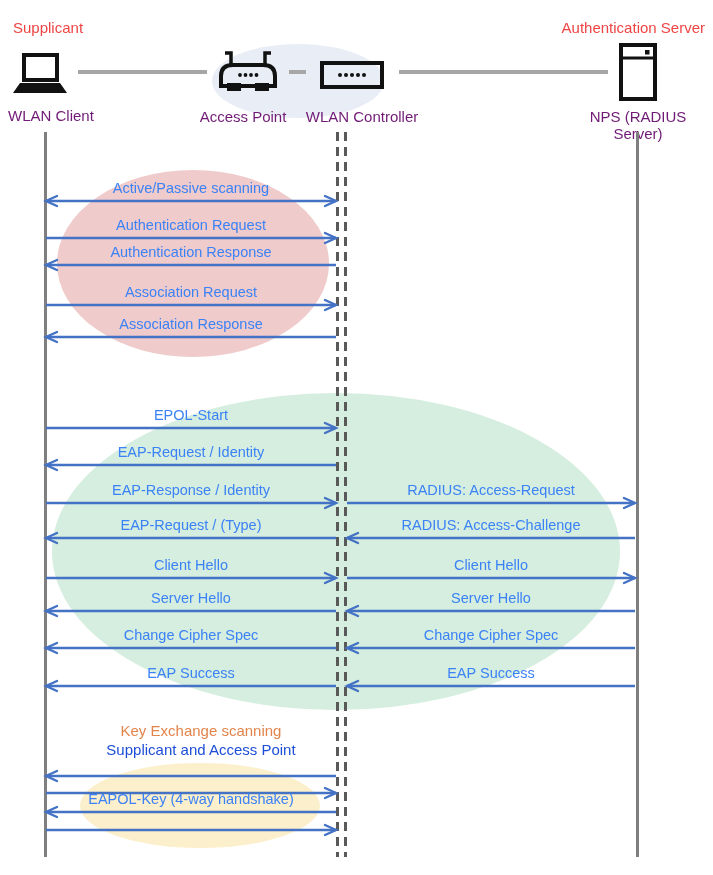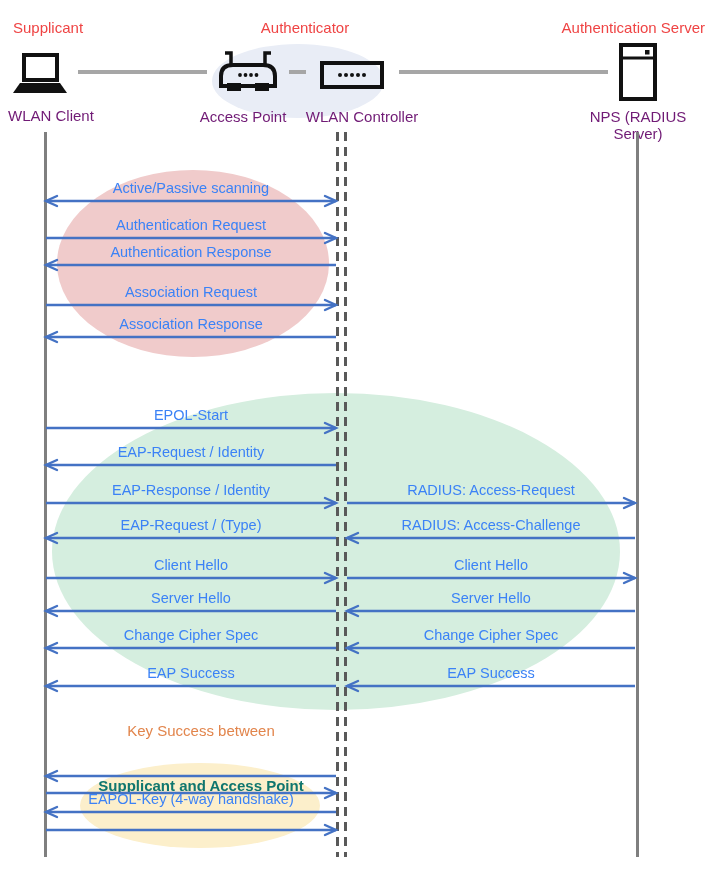--- a/index.html
+++ b/index.html
@@ -29,21 +29,20 @@
     white-space:nowrap;color:#3b82f6;}
   svg.arrows{position:absolute;left:0;top:0;}
   .icon{position:absolute;}
 </style>
 </head>
 <body>
 
 <div class="canvas">
 
   <div class="abs actor-role" style="left:13px;top:19px;">Supplicant</div>
-  <div class="abs actor-role center" style="left:225px;top:19px;width:160px;">Authenticator</div>
   <div class="abs actor-role right" style="right:8px;top:19px;width:160px;">Authentication Server</div>
 
   <div class="hub-ellipse"></div>
 
   <div class="connector" style="left:78px;width:129px;"></div>
   <div class="connector" style="left:289px;width:17px;"></div>
   <div class="connector" style="left:399px;width:209px;"></div>
 
   <div class="icon" style="left:11px;top:52px;">
     <svg width="58" height="44" viewBox="0 0 58 44">
@@ -89,22 +88,22 @@
 
   <div class="phase-ellipse" style="left: 57px; top: 170px; width: 272px; height: 187px; background: rgb(240, 203, 203);"></div>
   <div class="phase-ellipse" style="left: 52px; top: 393px; width: 568px; height: 317px; background: rgb(213, 238, 223);"></div>
   <div class="phase-ellipse" style="left: 80px; top: 763px; width: 240px; height: 85px; background: rgb(252, 239, 203);"></div>
 
   <div class="lifeline" style="left:44px;"></div>
   <div class="lifeline-dashed" style="left:336px;"></div>
   <div class="lifeline-dashed" style="left:344px;"></div>
   <div class="lifeline" style="left:636px;"></div>
 
-  <div class="phase-title" style="left: 91px; top: 722px; width: 220px; color: rgb(226, 133, 76);">Key Success between</div>
-  <div class="phase-title" style="left: 91px; top: 777px; width: 220px; color: #0f766e; font-weight: bold;">Supplicant and Access Point</div>
+  <div class="phase-title" style="left: 91px; top: 722px; width: 220px; color: rgb(226, 133, 76);">Key Exchange scanning</div>
+  <div class="phase-title" style="left: 91px; top: 741px; width: 220px; color: #1d4ed8;">Supplicant and Access Point</div>
 
   <svg id="arrows" class="arrows" width="713" height="875">
       <g>
         <line x1="46" y1="201" x2="336" y2="201" stroke="#4472C4" stroke-width="2.4"></line>
         <path d="M 325 196 L 336 201 L 325 206" fill="none" stroke="#4472C4" stroke-width="2.4" stroke-linecap="round"></path>
         <path d="M 57 196 L 46 201 L 57 206" fill="none" stroke="#4472C4" stroke-width="2.4" stroke-linecap="round"></path>
       </g>
       <g>
         <line x1="46" y1="238" x2="336" y2="238" stroke="#4472C4" stroke-width="2.4"></line>
         <path d="M 325 233 L 336 238 L 325 243" fill="none" stroke="#4472C4" stroke-width="2.4" stroke-linecap="round"></path>

